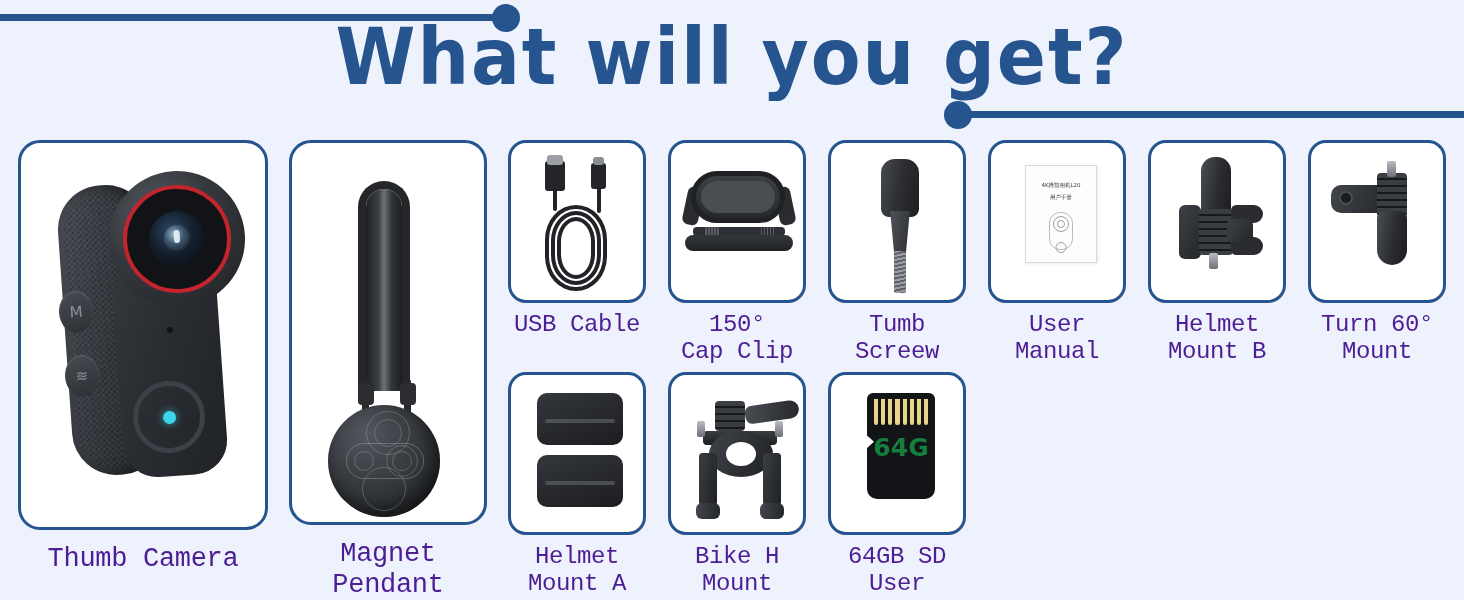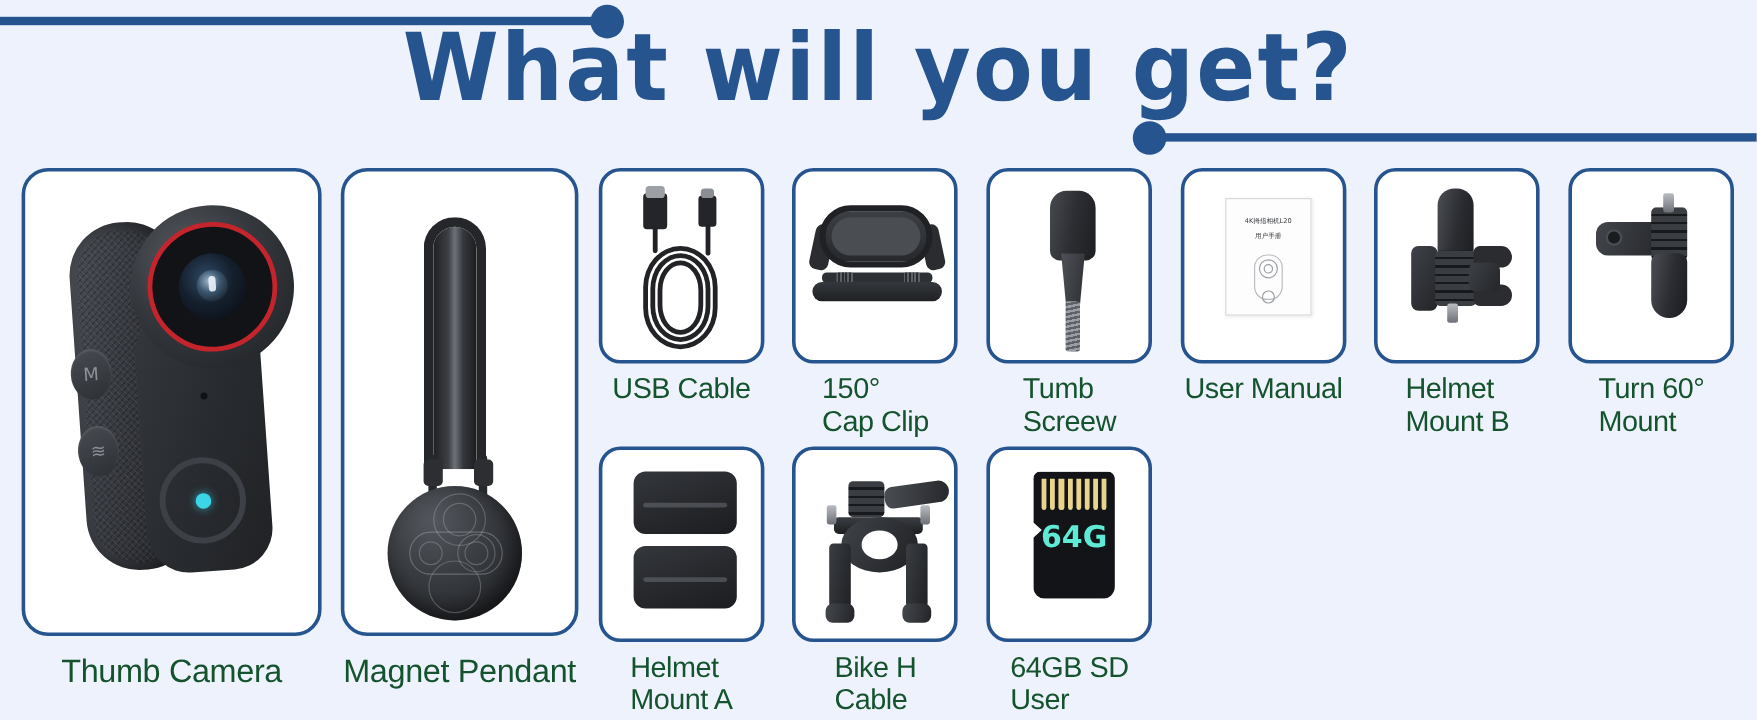--- a/index.html
+++ b/index.html
@@ -73,23 +73,23 @@
   .tile {
     display: flex;
     flex-direction: column;
     align-items: center;
   }
 
   .tile-lg .card { width: 250px; height: 390px; }
   .tile-lg:nth-child(2) .card { width: 198px; }
 
   .label {
-    text-align: left;
-    color: #14532d;
-    font-family: Liberation Sans, sans-serif;
+    text-align: center;
+    color: #4c1d95;
+    font-family: Liberation Mono, monospace;
     line-height: 1.13;
     white-space: pre-line;
   }
   .label-lg { font-size: 27px; margin-top: 14px; letter-spacing: -0.3px; }
   .label-sm { font-size: 24px; margin-top: 8px; letter-spacing: -0.4px; }
 
   .grid-small {
     flex: 1;
     display: grid;
     grid-template-columns: repeat(6, 1fr);
@@ -527,21 +527,21 @@
     background: #e8d48a;
     border-radius: 0 0 2px 2px;
   }
   .sd-cap {
     position: absolute;
     left: 5px; top: 40px;
     width: 58px;
     text-align: center;
     font-size: 25px;
     font-weight: 700;
-    color: #5eead4;
+    color: #15803d;
     font-family: "DejaVu Sans", sans-serif;
   }
 </style>
 </head>
 <body>
 
 <div class="header">
   <div class="rule rule-top"></div>
   <div class="rule-dot dot-top"></div>
   <div class="page-title">What will you get?</div>
@@ -729,21 +729,21 @@
             </div>
           <div class="mnt-pin" style="left:26px;top:46px;width:8px;height:16px;"></div>
           <div class="mnt-pin" style="left:104px;top:46px;width:8px;height:16px;"></div>
           <div class="bike-leg" style="left:28px;top:78px;"></div>
           <div class="bike-leg" style="left:92px;top:78px;"></div>
           <div class="bike-foot" style="left:25px;top:128px;"></div>
           <div class="bike-foot" style="left:89px;top:128px;"></div>
         </div>
       </div>
       <div class="label label-sm">Bike H
-Cable</div>
+Mount</div>
     </div>
 
     <div class="tile">
       <div class="card">
         <div class="art">
           <div class="sd-card">
             <div class="sd-pins">
               <div class="sd-pin"></div>
                 <div class="sd-pin"></div>
                 <div class="sd-pin"></div>

